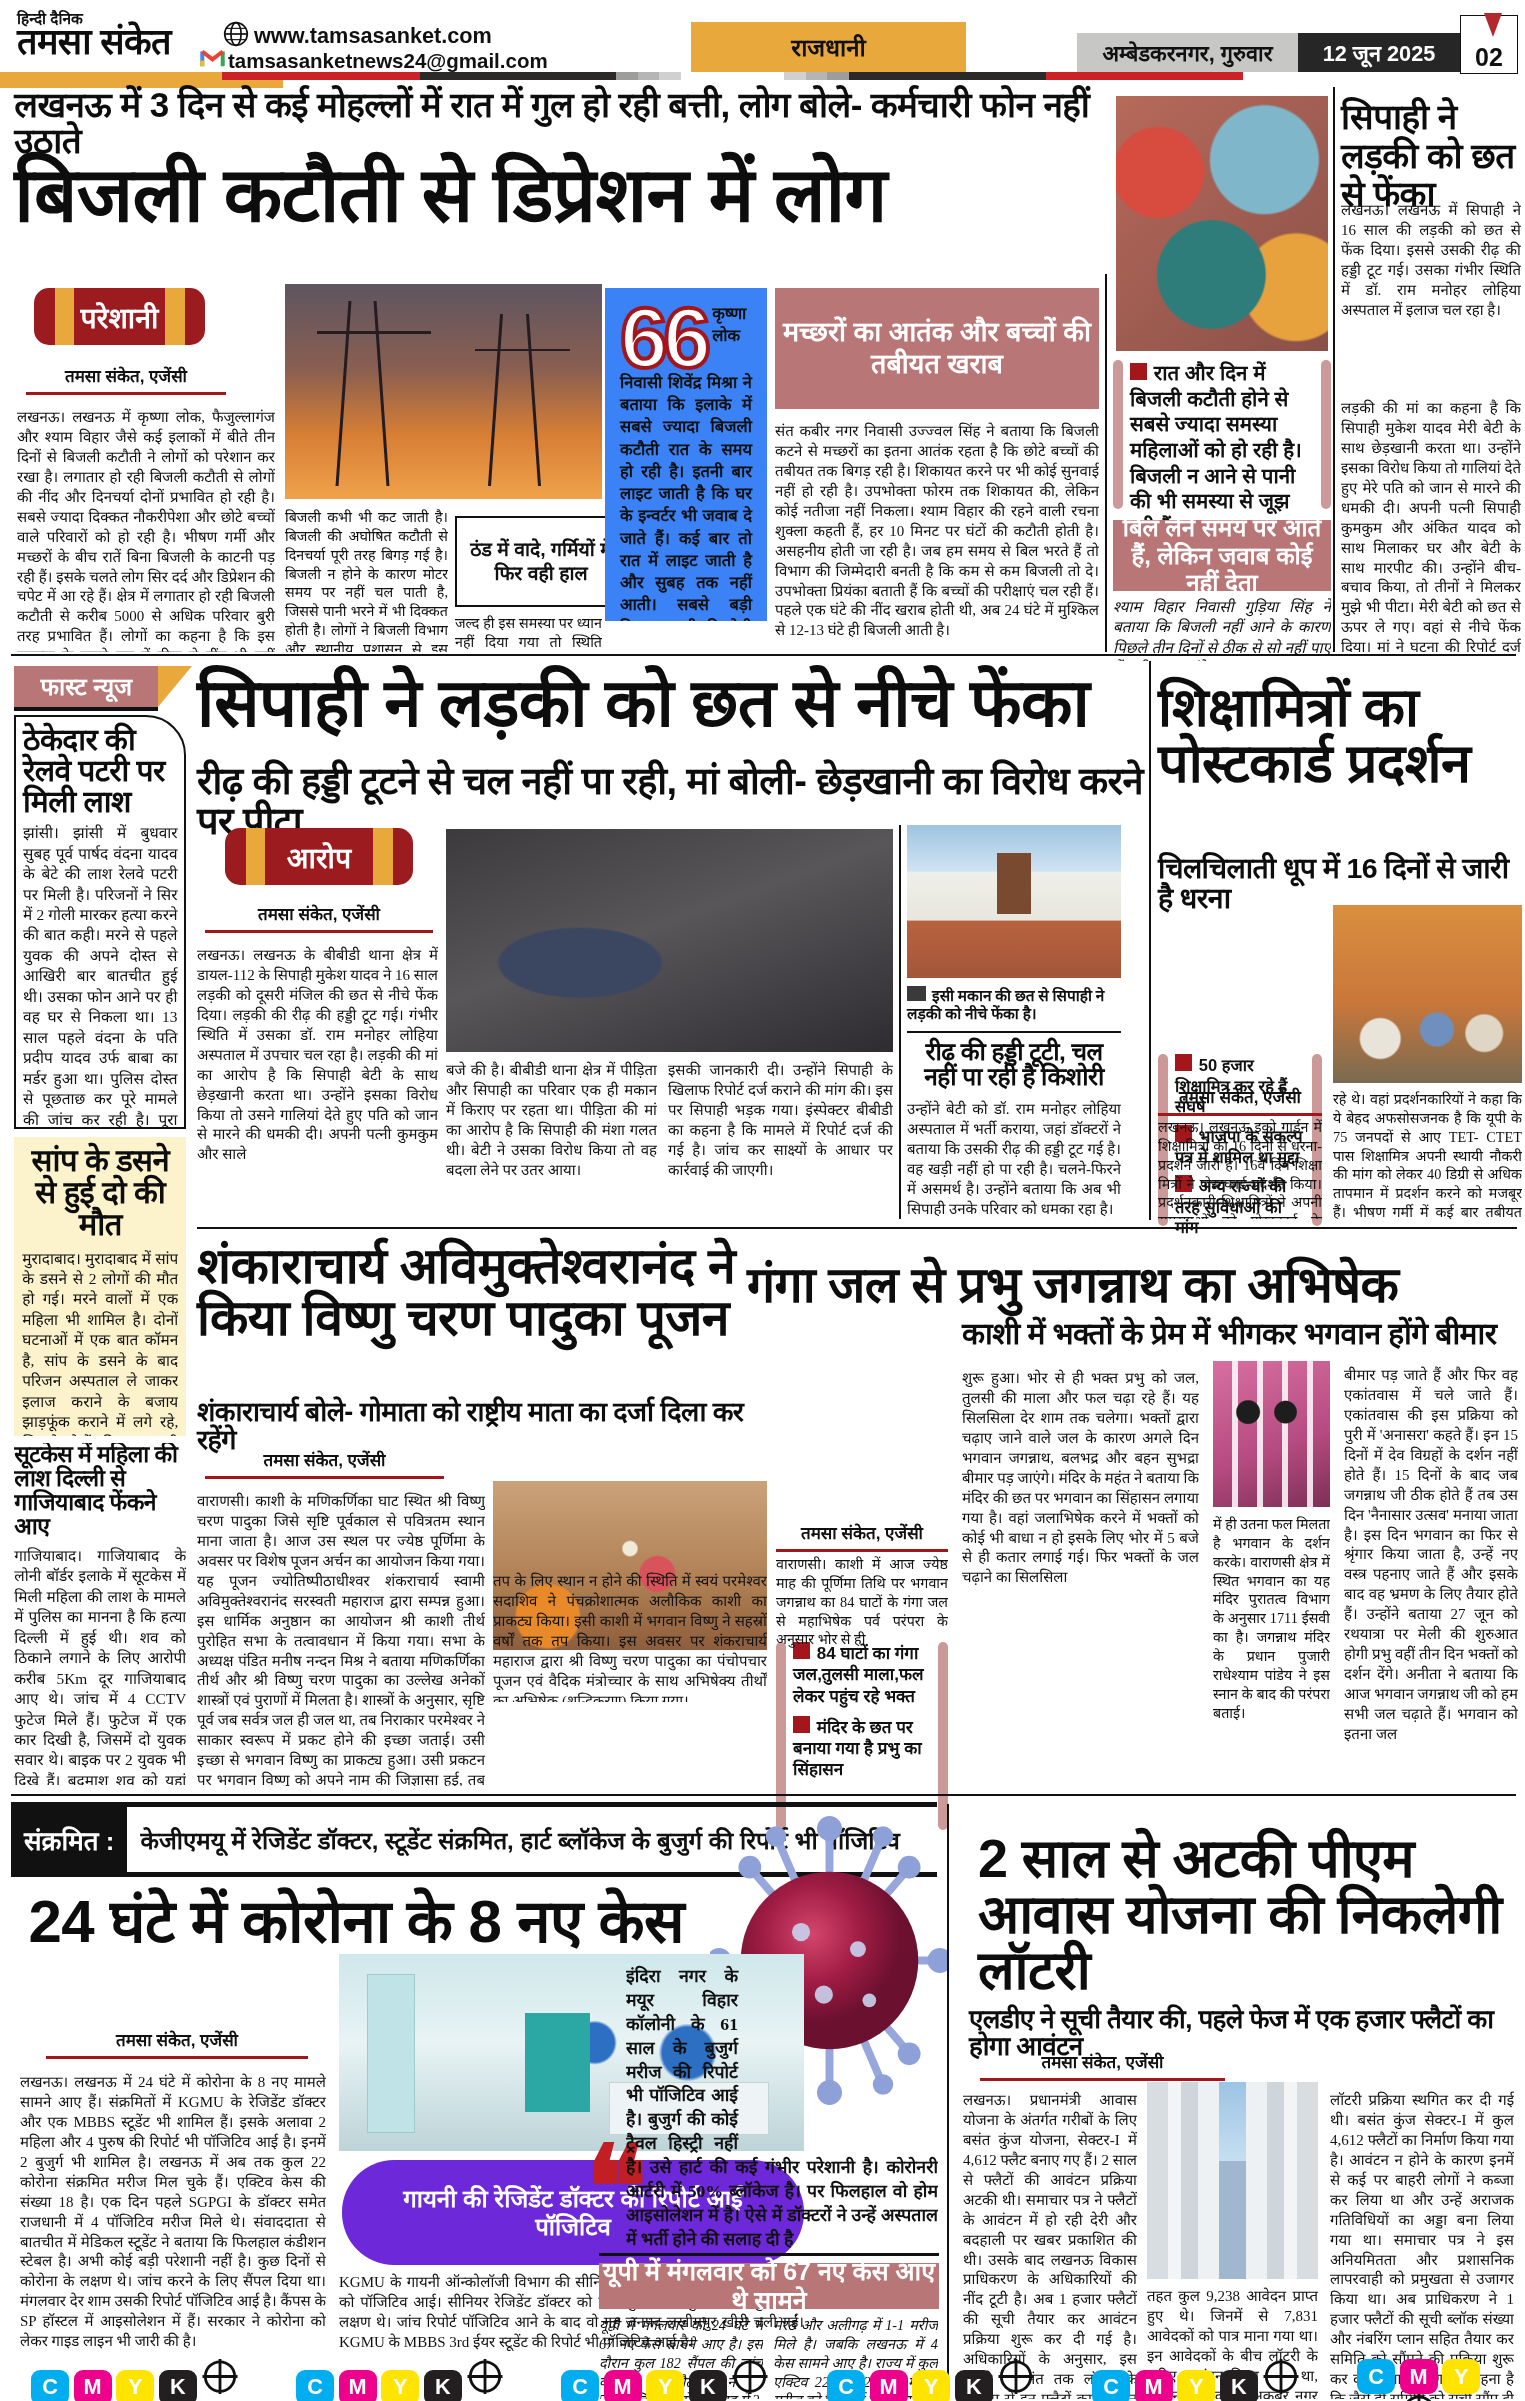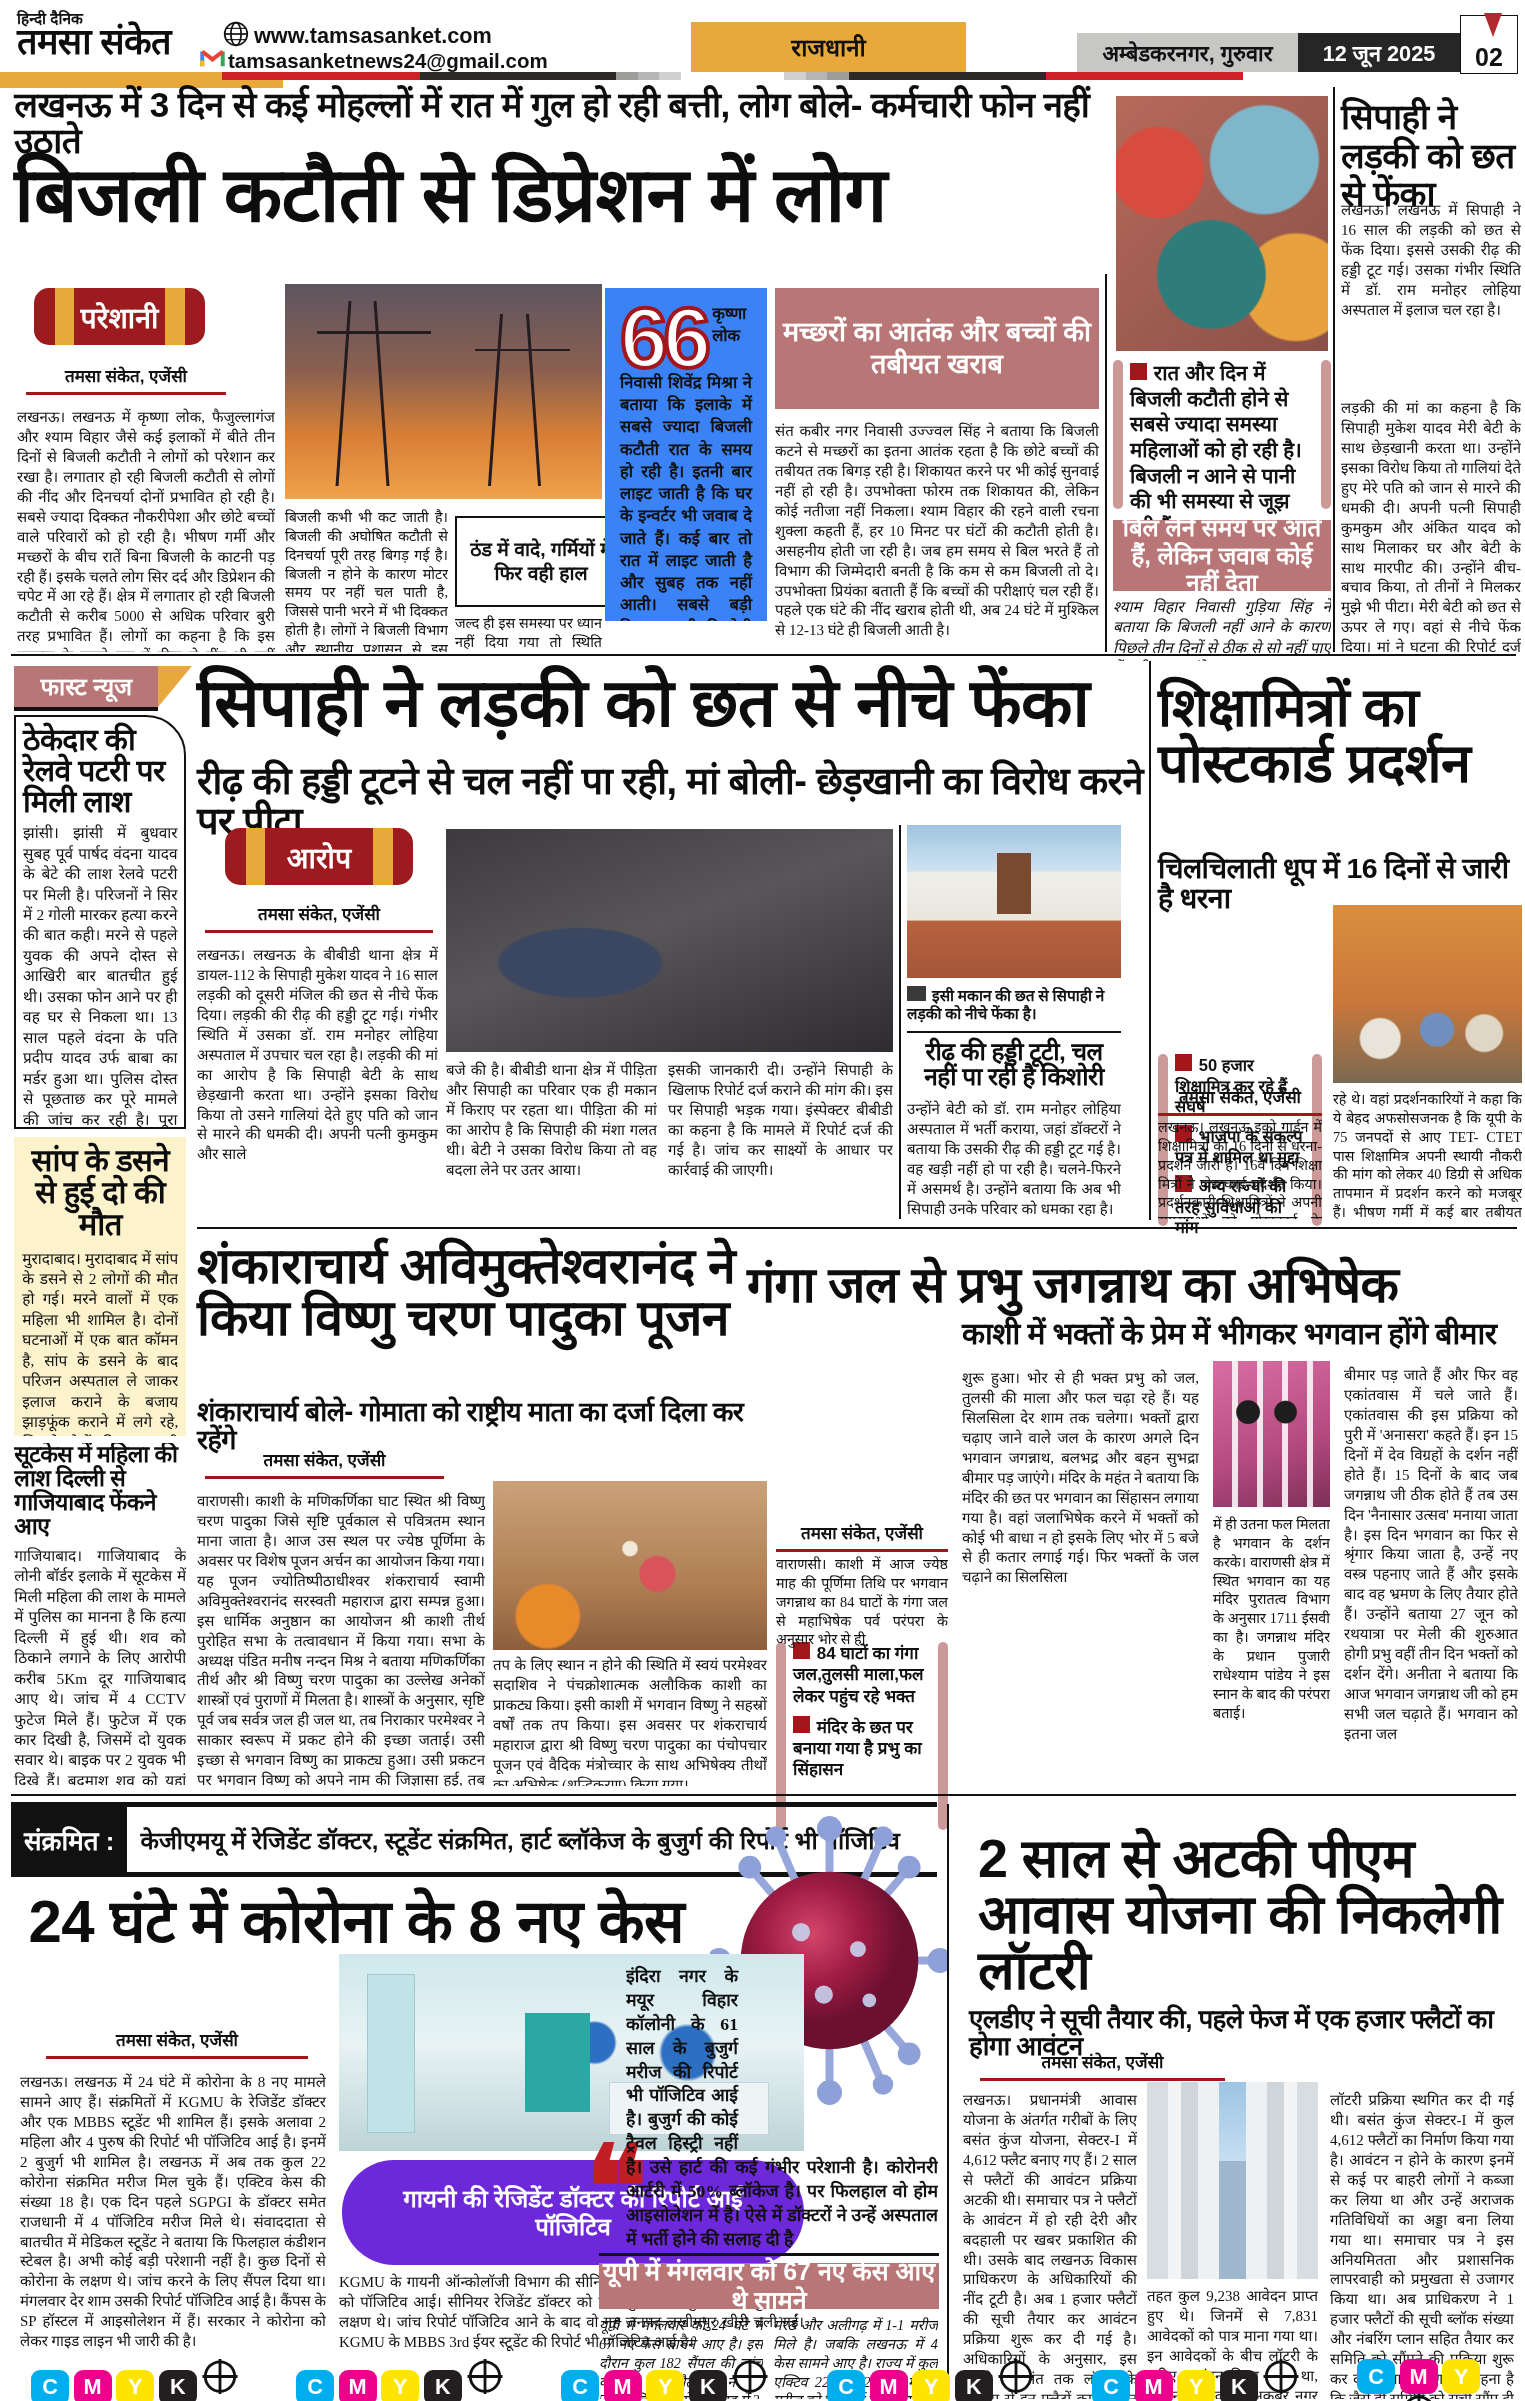--- a/index.html
+++ b/index.html
@@ -202,21 +202,21 @@
 
   <div class="abs hd" style="left:197px;top:1398px;width:570px;font-size:27px;">शंकाराचार्य बोले- गोमाता को राष्ट्रीय माता का दर्जा दिला कर रहेंगे</div>
   <div class="abs byline" style="left:205px;top:1448px;width:239px;">तमसा संकेत, एजेंसी</div>
   <div class="abs bd" style="left:197px;top:1492px;width:288px;height:294px;">वाराणसी। काशी के मणिकर्णिका घाट स्थित श्री विष्णु चरण पादुका जिसे सृष्टि पूर्वकाल से पवित्रतम स्थान माना जाता है। आज उस स्थल पर ज्येष्ठ पूर्णिमा के अवसर पर विशेष पूजन अर्चन का आयोजन किया गया। यह पूजन ज्योतिष्पीठाधीश्वर शंकराचार्य स्वामी अविमुक्तेश्वरानंद सरस्वती महाराज द्वारा सम्पन्न हुआ। इस धार्मिक अनुष्ठान का आयोजन श्री काशी तीर्थ पुरोहित सभा के तत्वावधान में किया गया। सभा के अध्यक्ष पंडित मनीष नन्दन मिश्र ने बताया मणिकर्णिका तीर्थ और श्री विष्णु चरण पादुका का उल्लेख अनेकों शास्त्रों एवं पुराणों में मिलता है। शास्त्रों के अनुसार, सृष्टि पूर्व जब सर्वत्र जल ही जल था, तब निराकार परमेश्वर ने साकार स्वरूप में प्रकट होने की इच्छा जताई। उसी इच्छा से भगवान विष्णु का प्राकट्य हुआ। उसी प्रकटन पर भगवान विष्णु को अपने नाम की जिज्ञासा हुई, तब दिव्य आकाशवाणी द्वारा उन्हें तप करने को कहा गया।</div>
 
   <div class="ph" style="left:493px;top:1481px;width:274px;height:169px;background:
       radial-gradient(circle at 20% 80%,#e88a2a 0 12%,transparent 13%),
       radial-gradient(circle at 60% 55%,#d8535a 0 9%,transparent 10%),
       radial-gradient(circle at 50% 40%,#f2ead8 0 4%,transparent 5%),
       linear-gradient(180deg,#caa27a 0%,#b07f54 60%,#8d5e3d 100%);"></div>
-  <div class="abs bd" style="left:493px;top:1656px;width:274px;height:130px;">तप के लिए स्थान न होने की स्थिति में स्वयं परमेश्वर सदाशिव ने पंचक्रोशात्मक अलौकिक काशी का प्राकट्य किया। इसी काशी में भगवान विष्णु ने सहस्रों वर्षों तक तप किया। इस अवसर पर शंकराचार्य महाराज द्वारा श्री विष्णु चरण पादुका का पंचोपचार पूजन एवं वैदिक मंत्रोच्चार के साथ अभिषेक्य तीर्थों का अभिषेक (शुद्धिकरण) किया गया।</div>
+  <div class="abs bd" style="left:493px;top:1572px;width:274px;height:130px;">तप के लिए स्थान न होने की स्थिति में स्वयं परमेश्वर सदाशिव ने पंचक्रोशात्मक अलौकिक काशी का प्राकट्य किया। इसी काशी में भगवान विष्णु ने सहस्रों वर्षों तक तप किया। इस अवसर पर शंकराचार्य महाराज द्वारा श्री विष्णु चरण पादुका का पंचोपचार पूजन एवं वैदिक मंत्रोच्चार के साथ अभिषेक्य तीर्थों का अभिषेक (शुद्धिकरण) किया गया।</div>
 
   <div class="abs pullq" style="left:776px;top:1321px;width:172px;height:188px;box-sizing:border-box;">
     <div style="font-family:'Liberation Sans',sans-serif;font-weight:700;font-size:17px;line-height:1.25;margin-bottom:9px;"><span class="rbul"></span><span>84 घाटों का गंगा जल,तुलसी माला,फल लेकर पहुंच रहे भक्त</span></div>
     <div style="font-family:'Liberation Sans',sans-serif;font-weight:700;font-size:17px;line-height:1.25;"><span class="rbul"></span><span>मंदिर के छत पर बनाया गया है प्रभु का सिंहासन</span></div>
   </div>
   <div class="abs hd" style="left:962px;top:1318px;width:560px;font-size:30px;">काशी में भक्तों के प्रेम में भीगकर भगवान होंगे बीमार</div>
 
   <div class="abs byline" style="left:776px;top:1521px;width:172px;">तमसा संकेत, एजेंसी</div>
   <div class="abs smallcol" style="left:776px;top:1555px;width:172px;height:231px;">वाराणसी। काशी में आज ज्येष्ठ माह की पूर्णिमा तिथि पर भगवान जगन्नाथ का 84 घाटों के गंगा जल से महाभिषेक पर्व परंपरा के अनुसार भोर से ही</div>
   <div class="abs bd" style="left:962px;top:1369px;width:237px;height:417px;">शुरू हुआ। भोर से ही भक्त प्रभु को जल, तुलसी की माला और फल चढ़ा रहे हैं। यह सिलसिला देर शाम तक चलेगा। भक्तों द्वारा चढ़ाए जाने वाले जल के कारण अगले दिन भगवान जगन्नाथ, बलभद्र और बहन सुभद्रा बीमार पड़ जाएंगे। मंदिर के महंत ने बताया कि मंदिर की छत पर भगवान का सिंहासन लगाया गया है। वहां जलाभिषेक करने में भक्तों को कोई भी बाधा न हो इसके लिए भोर में 5 बजे से ही कतार लगाई गई। फिर भक्तों के जल चढ़ाने का सिलसिला</div>

